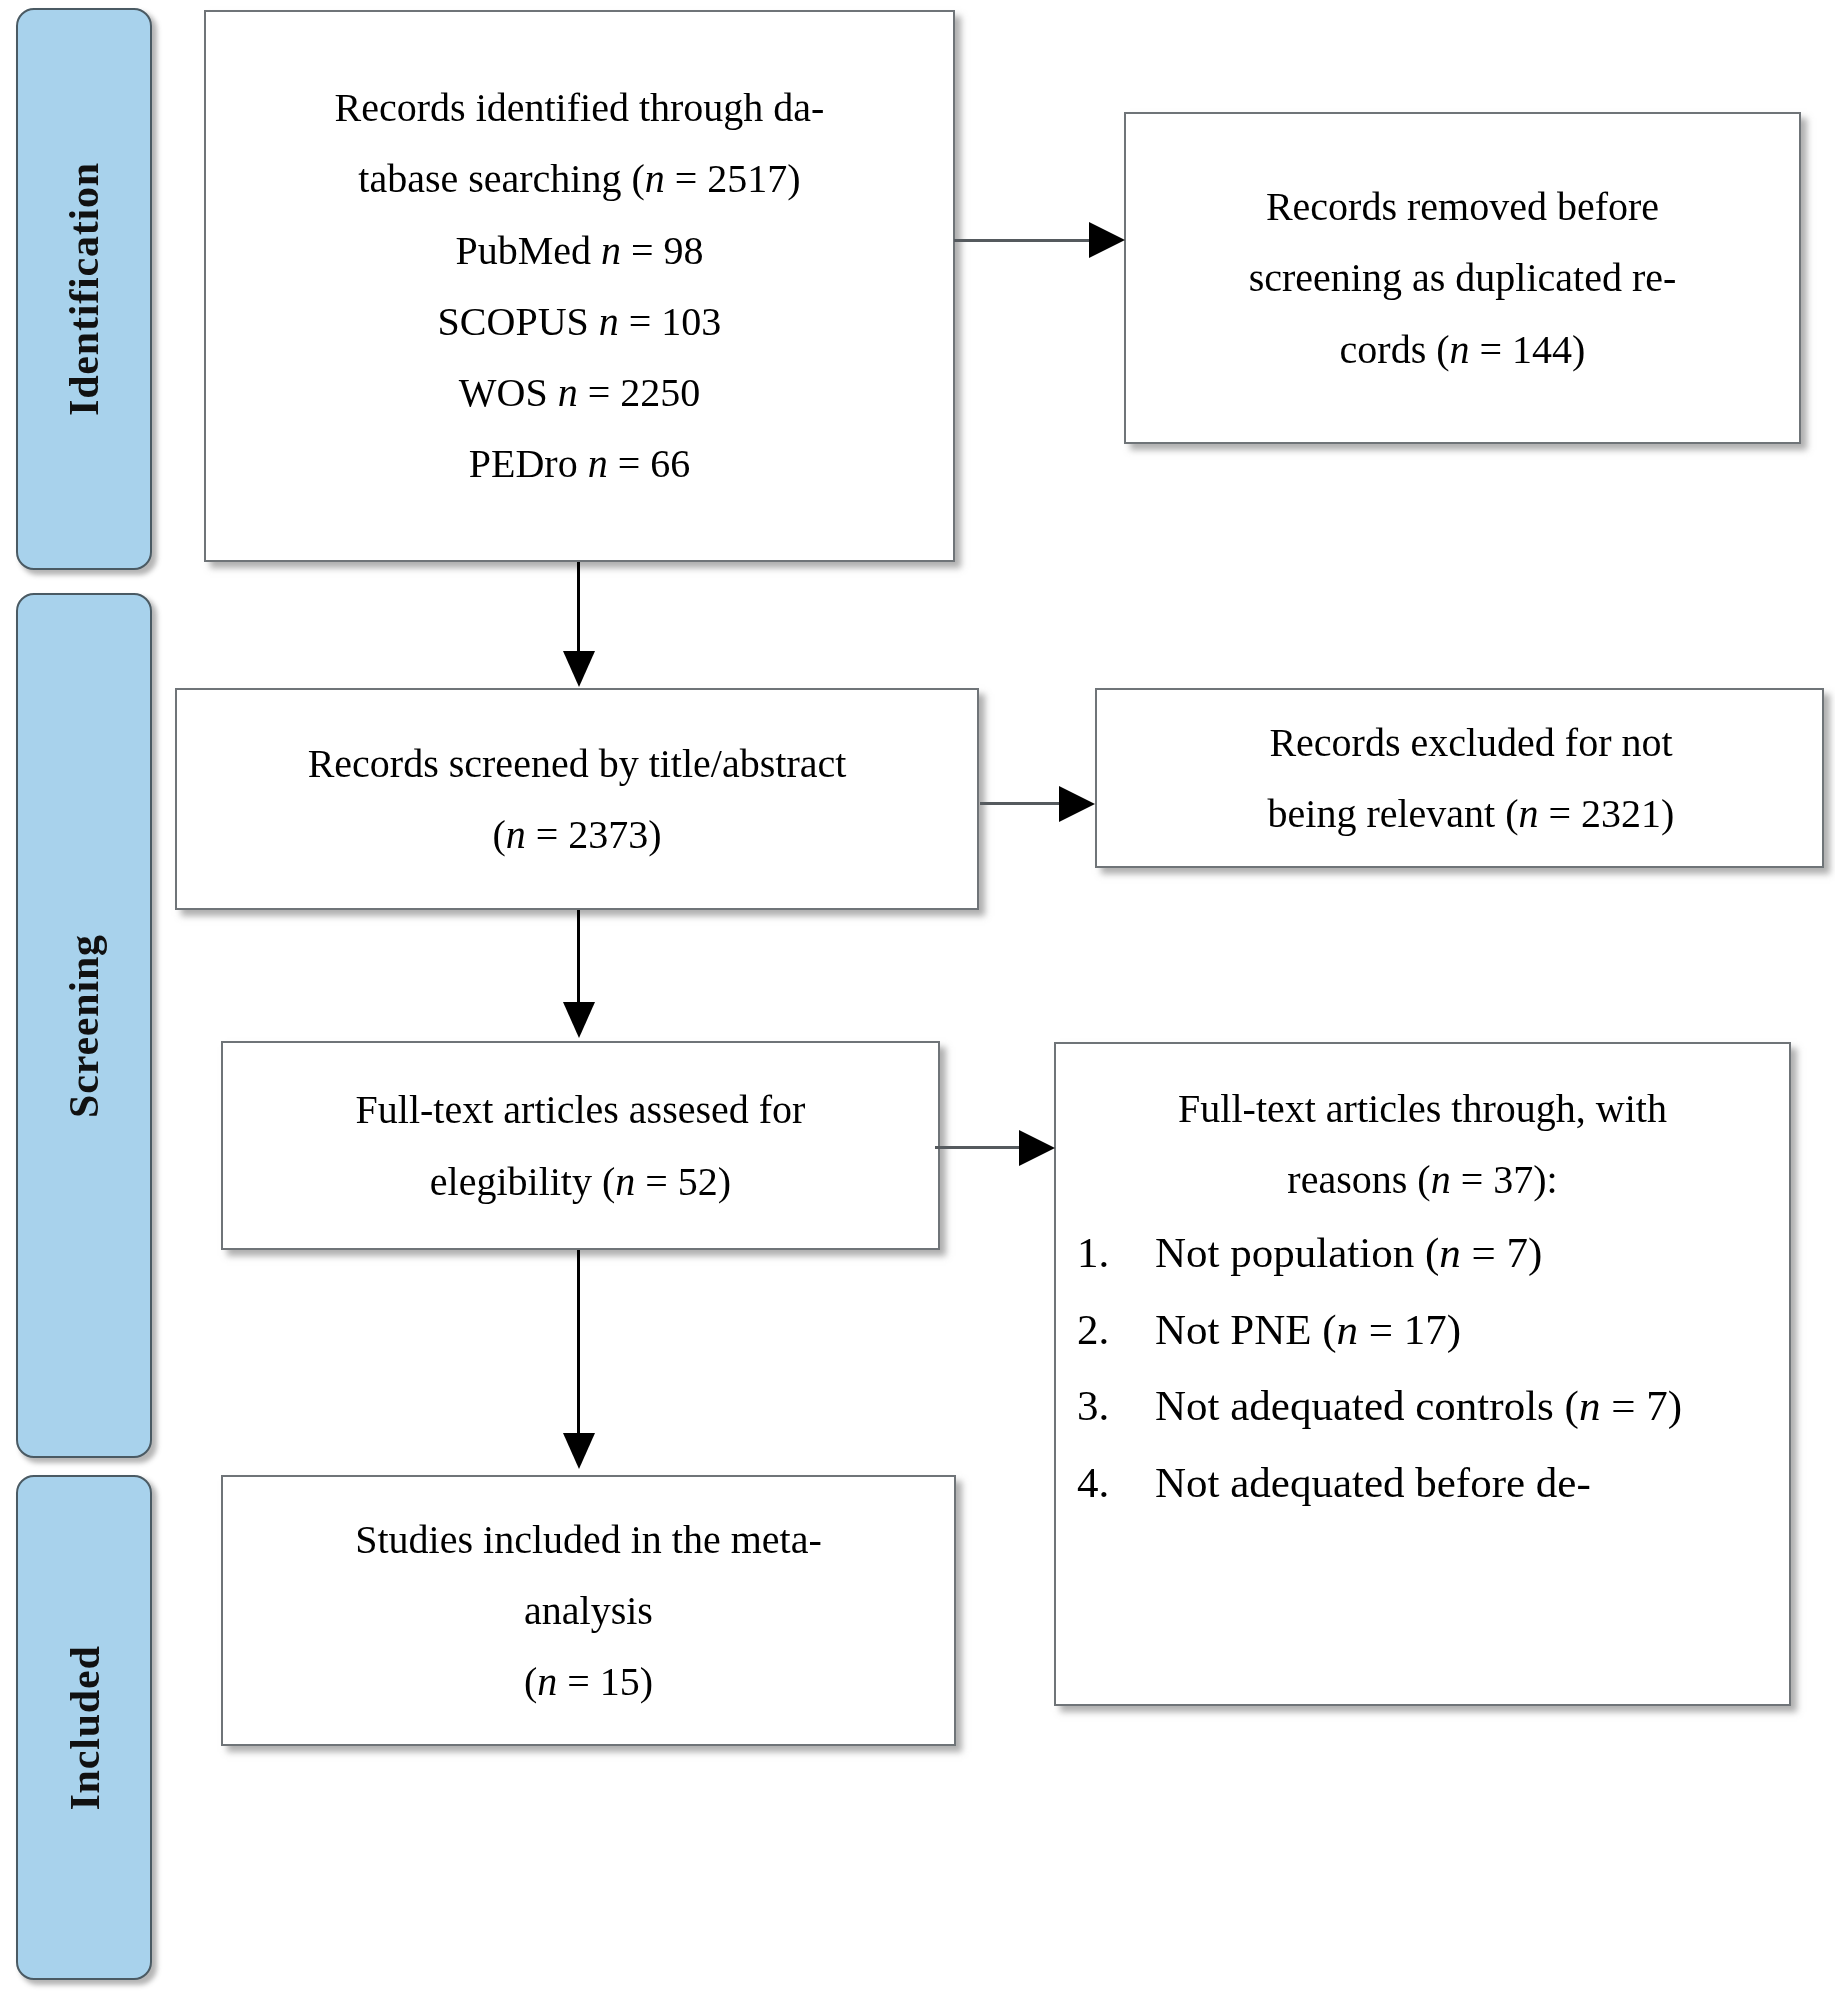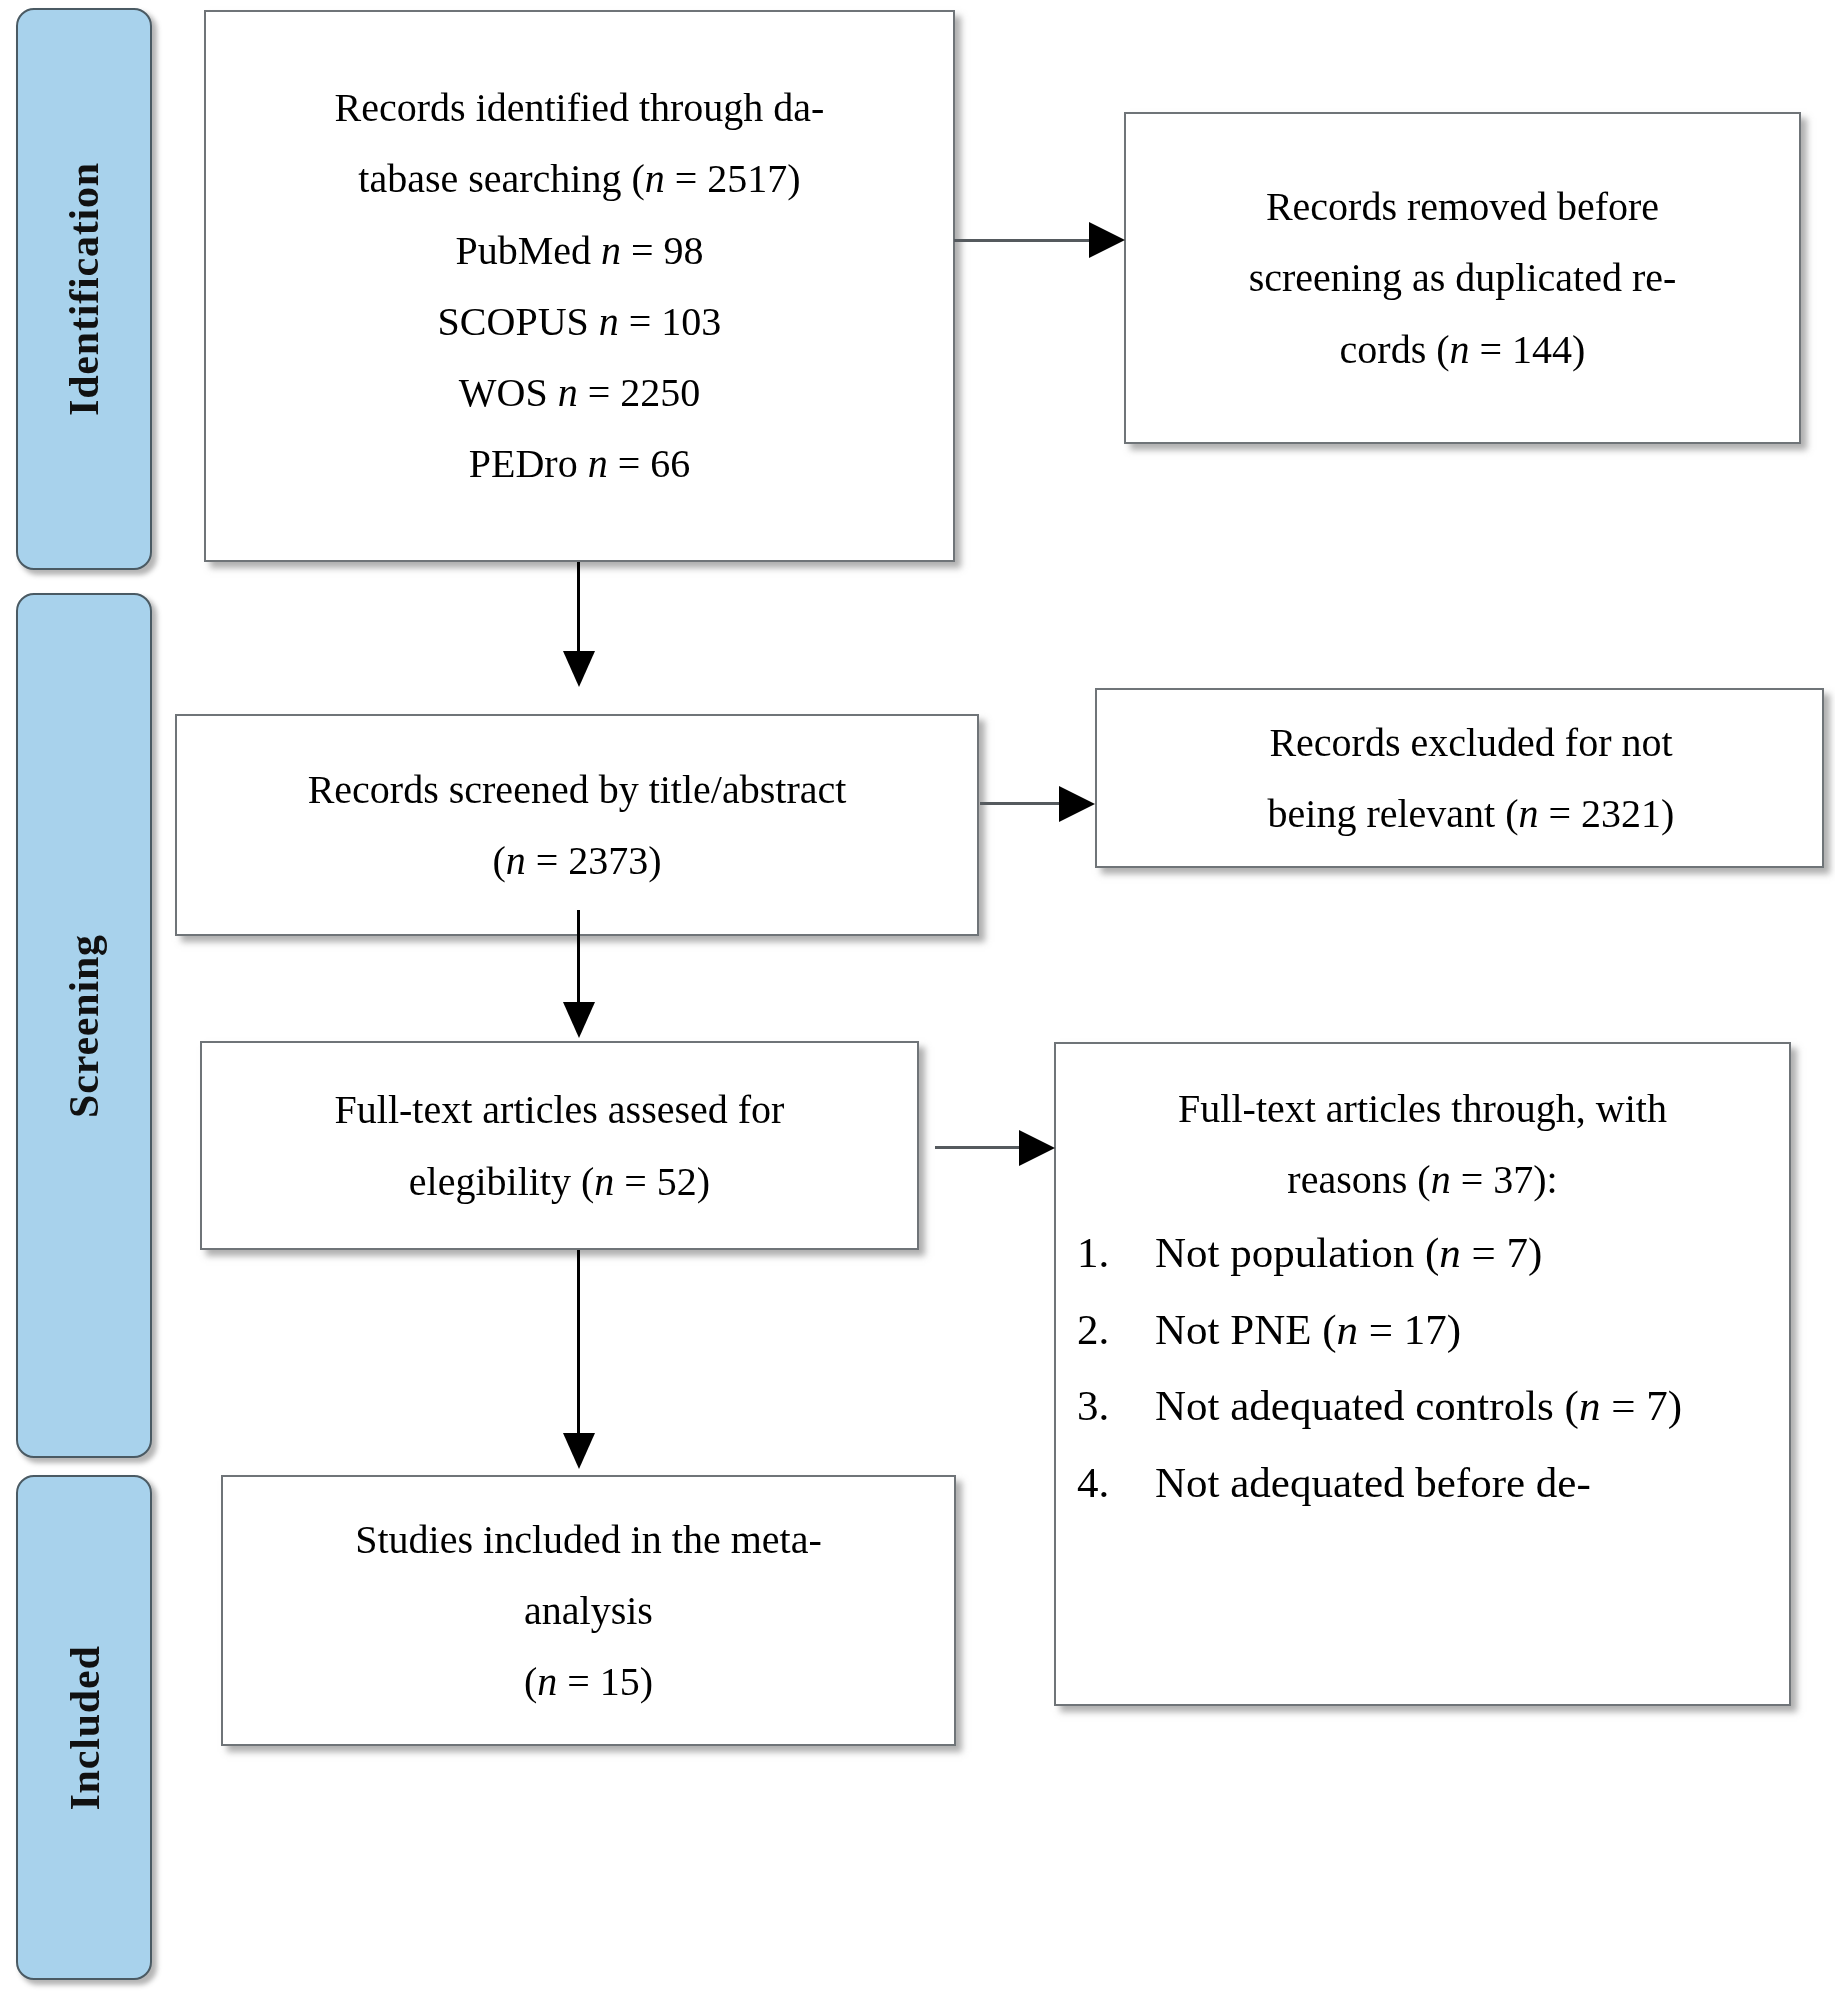--- a/index.html
+++ b/index.html
@@ -134,37 +134,37 @@
     <span class="line">screening as duplicated re-</span>
     <span class="line">cords (<em>n</em> = 144)</span>
   </div>
 
   <div class="conn h-line conn-grey" style="left:954px;top:239px;width:137px;"></div>
   <div class="arrow-right" style="left:1089px;top:222px;"></div>
 
   <div class="conn v-line" style="left:577px;top:562px;height:94px;"></div>
   <div class="arrow-down" style="left:563px;top:651px;"></div>
 
-  <div class="fbox" style="left:175px;top:714px;width:804px;height:222px;">
+  <div class="fbox" style="left:175px;top:688px;width:804px;height:222px;">
     <span class="line">Records screened by title/abstract</span>
     <span class="line">(<em>n</em> = 2373)</span>
   </div>
 
   <div class="fbox" style="left:1095px;top:688px;width:729px;height:180px;padding-left:44px;">
     <span class="line">Records excluded for not</span>
     <span class="line">being relevant (<em>n</em> = 2321)</span>
   </div>
 
   <div class="conn h-line conn-grey" style="left:980px;top:802px;width:81px;"></div>
   <div class="arrow-right" style="left:1059px;top:786px;"></div>
 
   <div class="conn v-line" style="left:577px;top:910px;height:94px;"></div>
   <div class="arrow-down" style="left:563px;top:1002px;"></div>
 
-  <div class="fbox" style="left:200px;top:1041px;width:719px;height:209px;">
+  <div class="fbox" style="left:221px;top:1041px;width:719px;height:209px;">
     <span class="line">Full-text articles assesed for</span>
     <span class="line">elegibility (<em>n</em> = 52)</span>
   </div>
 
   <div class="fbox wrapbox" style="left:1054px;top:1042px;width:737px;height:664px;justify-content:flex-start;padding-top:29px;">
     <span class="line">Full-text articles through, with</span>
     <span class="line">reasons (<em>n</em> = 37):</span>
     <ol class="reasons">
       <li>
         <span class="num">1.</span>

